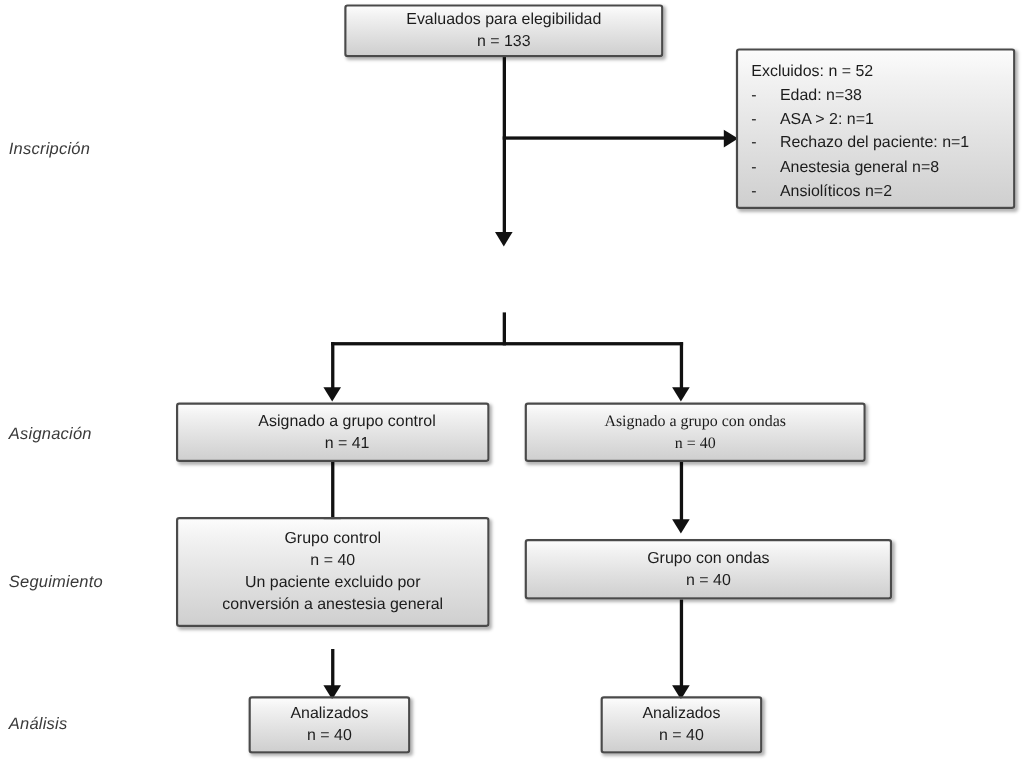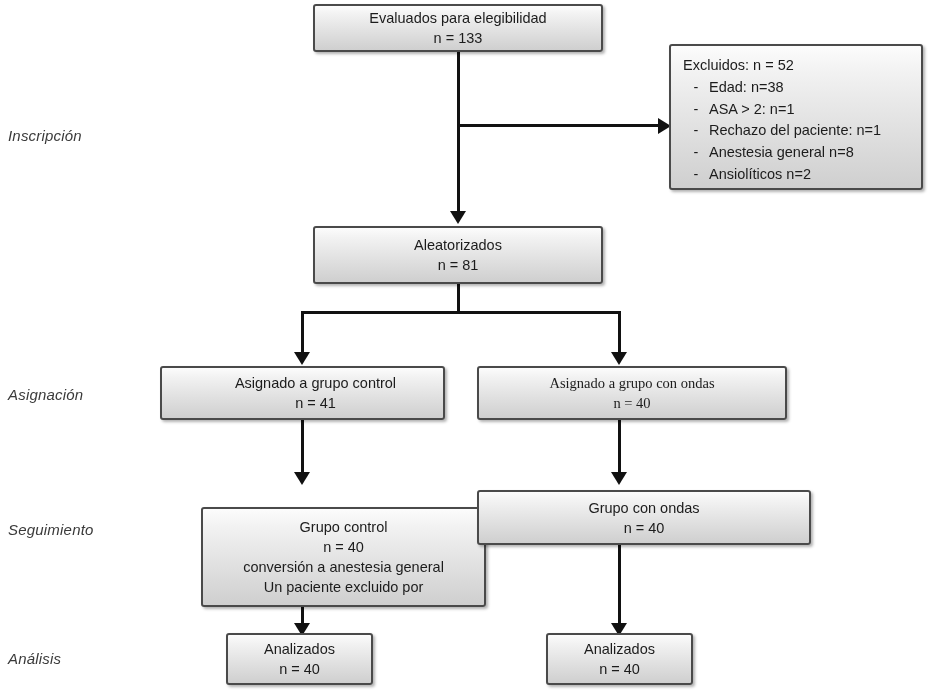--- a/index.html
+++ b/index.html
@@ -47,21 +47,21 @@
     line-height: 1.38;
     text-align: center;
     padding: 2px 6px;
   }
   .node .line { display: block; white-space: nowrap; }
 
   
   .node.excluded {
     align-items: flex-start;
     justify-content: flex-start;
-    text-align: center;
+    text-align: left;
     padding: 9px 10px 9px 12px;
     line-height: 1.5;
   }
   .node.excluded .line { display: block; }
   .node.excluded .line.item { padding-left: 0; }
   .node.excluded .line.item .dash {
     display: inline-block;
     width: 26px;
   }
 
@@ -142,40 +142,36 @@
       <span class="dash">-</span><span>Rechazo del paciente: n=1</span>
     </span>
     <span class="line item">
       <span class="dash">-</span><span>Anestesia general n=8</span>
     </span>
     <span class="line item">
       <span class="dash">-</span><span>Ansiolíticos n=2</span>
     </span>
   </div>
 
-  <div class="node" style="left:313px; top:226px; width:290px; height:58px;">
-    <span class="line">Aleatorizados</span>
-    <span class="line">n = 81</span>
-  </div>
 
   <div class="node" style="left:160px; top:366px; width:285px; height:54px;padding-left:32px;">
     <span class="line">Asignado a grupo control</span>
     <span class="line">n = 41</span>
   </div>
 
   <div class="node" style="left:477px; top:366px; width:310px; height:54px;font-family:Liberation Serif, serif;">
     <span class="line">Asignado a grupo con ondas</span>
     <span class="line">n = 40</span>
   </div>
 
-  <div class="node" style="left:160px; top:507px; width:285px; height:100px;margin-left:41px;">
+  <div class="node" style="left:160px; top:470px; width:285px; height:100px;">
     <span class="line">Grupo control</span>
     <span class="line">n = 40</span>
+    <span class="line">Un paciente excluido por</span>
     <span class="line">conversión a anestesia general</span>
-    <span class="line">Un paciente excluido por</span>
   </div>
 
   <div class="node" style="left:477px; top:490px; width:334px; height:55px;">
     <span class="line">Grupo con ondas</span>
     <span class="line">n = 40</span>
   </div>
 
   <div class="node" style="left:226px; top:633px; width:147px; height:52px;">
     <span class="line">Analizados</span>
     <span class="line">n = 40</span>

